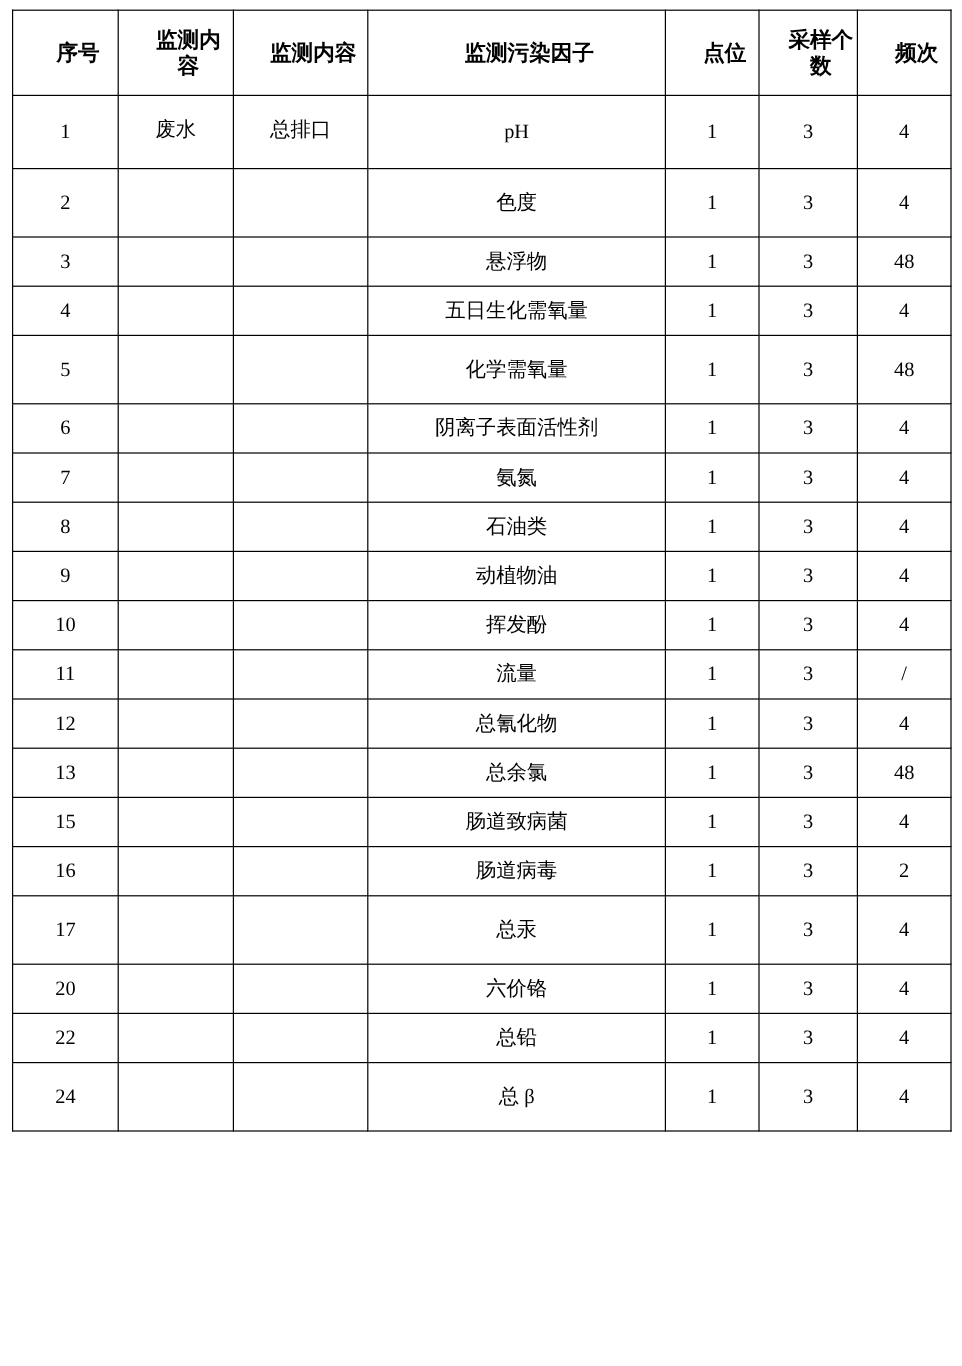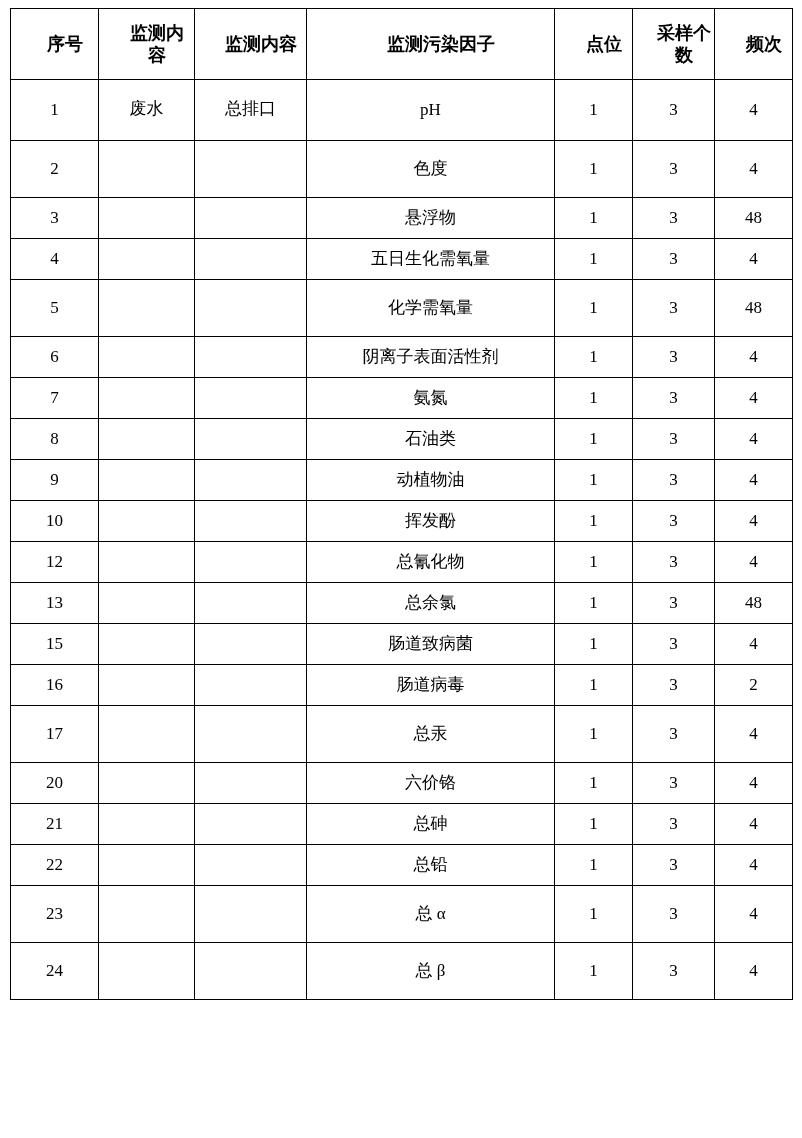--- a/index.html
+++ b/index.html
@@ -177,20 +177,29 @@
         <tr>
           <td>10</td>
           <td class="merged-empty cell-multiline"></td>
           <td class="merged-empty"></td>
           <td>挥发酚</td>
           <td>1</td>
           <td>3</td>
           <td>4</td>
         </tr>
         <tr>
+          <td>11</td>
+          <td class="merged-empty cell-multiline"></td>
+          <td class="merged-empty"></td>
+          <td>流量</td>
+          <td>1</td>
+          <td>3</td>
+          <td>/</td>
+        </tr>
+        <tr>
           <td>12</td>
           <td class="merged-empty cell-multiline"></td>
           <td class="merged-empty"></td>
           <td>总氰化物</td>
           <td>1</td>
           <td>3</td>
           <td>4</td>
         </tr>
         <tr>
           <td>13</td>
@@ -231,42 +240,24 @@
         <tr>
           <td>20</td>
           <td class="merged-empty cell-multiline"></td>
           <td class="merged-empty"></td>
           <td>六价铬</td>
           <td>1</td>
           <td>3</td>
           <td>4</td>
         </tr>
         <tr>
-          <td>21</td>
-          <td class="merged-empty cell-multiline"></td>
-          <td class="merged-empty"></td>
-          <td>总砷</td>
-          <td>1</td>
-          <td>3</td>
-          <td>4</td>
-        </tr>
-        <tr>
           <td>22</td>
           <td class="merged-empty cell-multiline"></td>
           <td class="merged-empty"></td>
           <td>总铅</td>
-          <td>1</td>
-          <td>3</td>
-          <td>4</td>
-        </tr>
-        <tr class="tall">
-          <td>23</td>
-          <td class="merged-empty cell-multiline"></td>
-          <td class="merged-empty"></td>
-          <td>总 α</td>
           <td>1</td>
           <td>3</td>
           <td>4</td>
         </tr>
         <tr class="tall">
           <td>24</td>
           <td class="cell-multiline"></td>
           <td></td>
           <td>总 β</td>
           <td>1</td>

